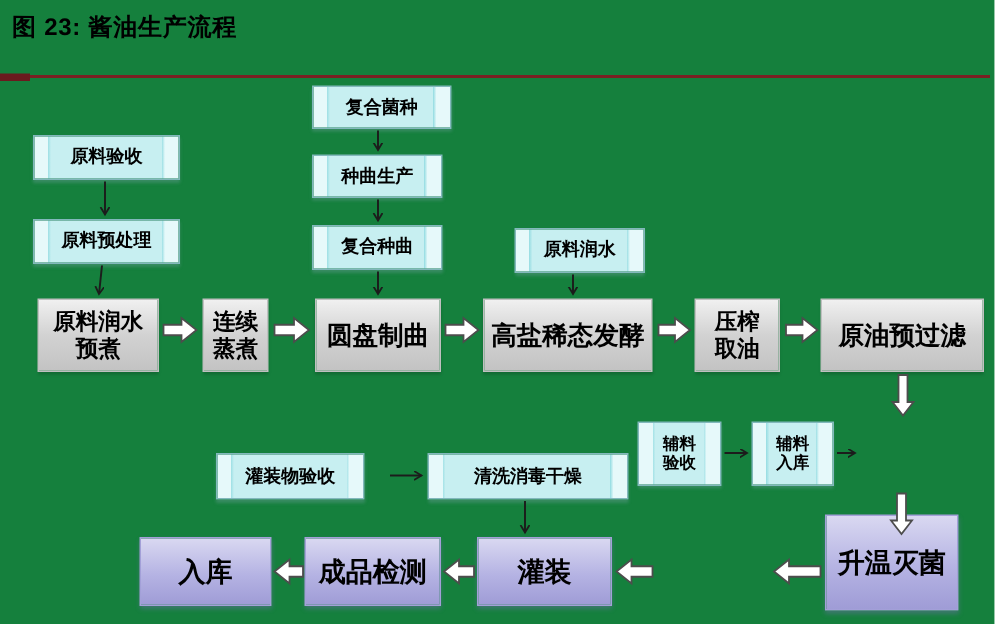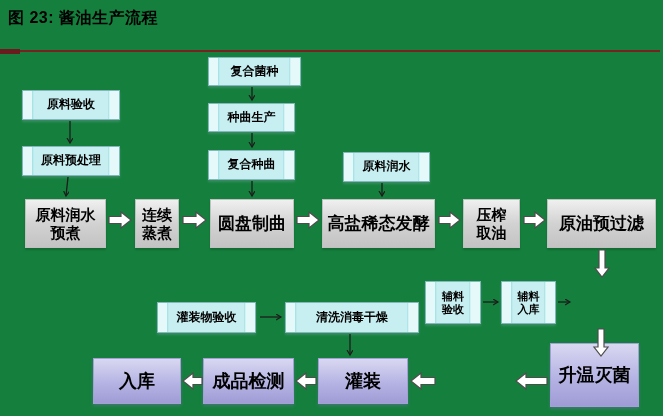--- a/index.html
+++ b/index.html
@@ -54,21 +54,21 @@
   <div class="page-title">图 23: 酱油生产流程</div>
   <div class="title-rule"></div>
   <div class="title-rule-cap"></div>
 
   <div class="node cyan" style="left:208px;top:57px;width:93px;height:29px;">复合菌种</div>
   <div class="node cyan" style="left:22px;top:90px;width:98px;height:30px;">原料验收</div>
   <div class="node cyan" style="left:208px;top:103px;width:87px;height:29px;">种曲生产</div>
   <div class="node cyan" style="left:22px;top:146px;width:98px;height:30px;text-align:right;">原料预处理</div>
   <div class="node cyan" style="left:208px;top:150px;width:87px;height:30px;">复合种曲</div>
   <div class="node cyan" style="left:343px;top:152px;width:87px;height:30px;">原料润水</div>
-  <div class="node cyan" style="left:157px;top:302px;width:99px;height:31px;">灌装物验收</div>
+  <div class="node cyan" style="left:144px;top:302px;width:99px;height:31px;">灌装物验收</div>
   <div class="node cyan" style="left:285px;top:302px;width:134px;height:31px;">清洗消毒干燥</div>
   <div class="node cyan small" style="left:425px;top:281px;width:56px;height:43px;">辅料
 验收</div>
   <div class="node cyan small" style="left:501px;top:281px;width:55px;height:43px;">辅料
 入库</div>
 
   <div class="node gray two" style="left:25px;top:199px;width:81px;height:49px;">原料润水
 预煮</div>
   <div class="node gray two" style="left:135px;top:199px;width:44px;height:49px;">连续
 蒸煮</div>

